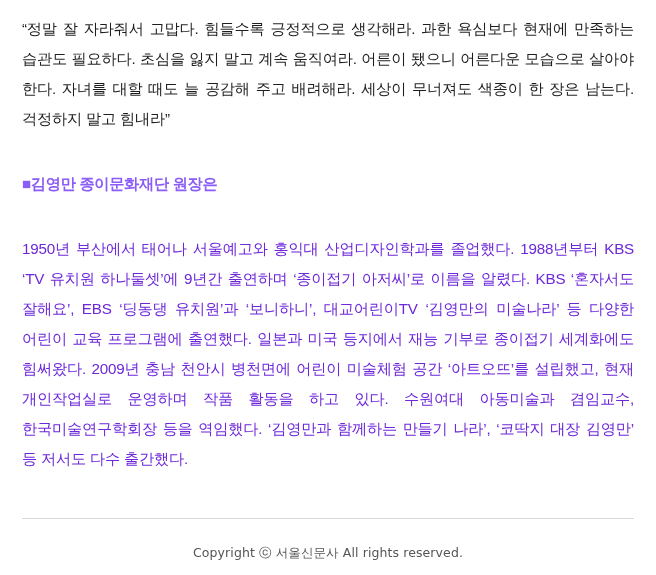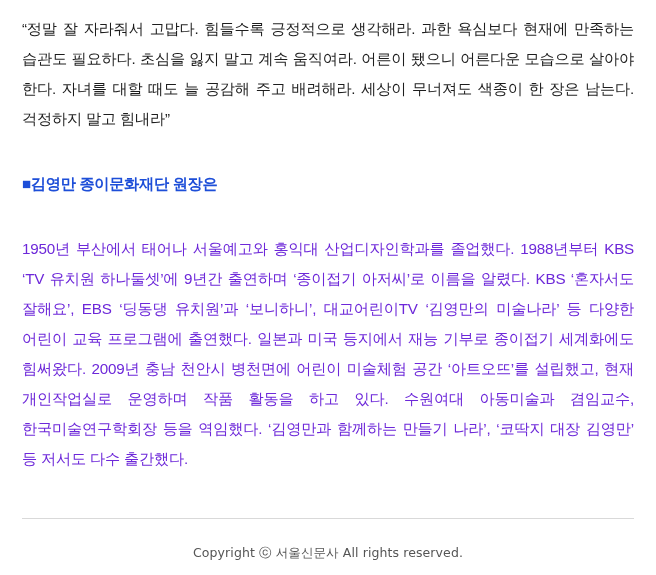--- a/index.html
+++ b/index.html
@@ -28,21 +28,21 @@
     letter-spacing: -0.2px;
     text-align: justify;
     word-break: keep-all;
     margin: 0;
   }
   .subhead {
     margin: 36px 0 0 0;
     font-size: 15.2px;
     line-height: 28px;
     font-weight: bold;
-    color: #1d4ed8;
+    color: #8b5cf6;
     letter-spacing: -0.3px;
   }
   .body-block {
     margin: 36px 0 0 0;
     font-size: 15.2px;
     line-height: 30px;
     color: #6d28d9;
     letter-spacing: -0.2px;
     text-align: justify;
     word-break: keep-all;

